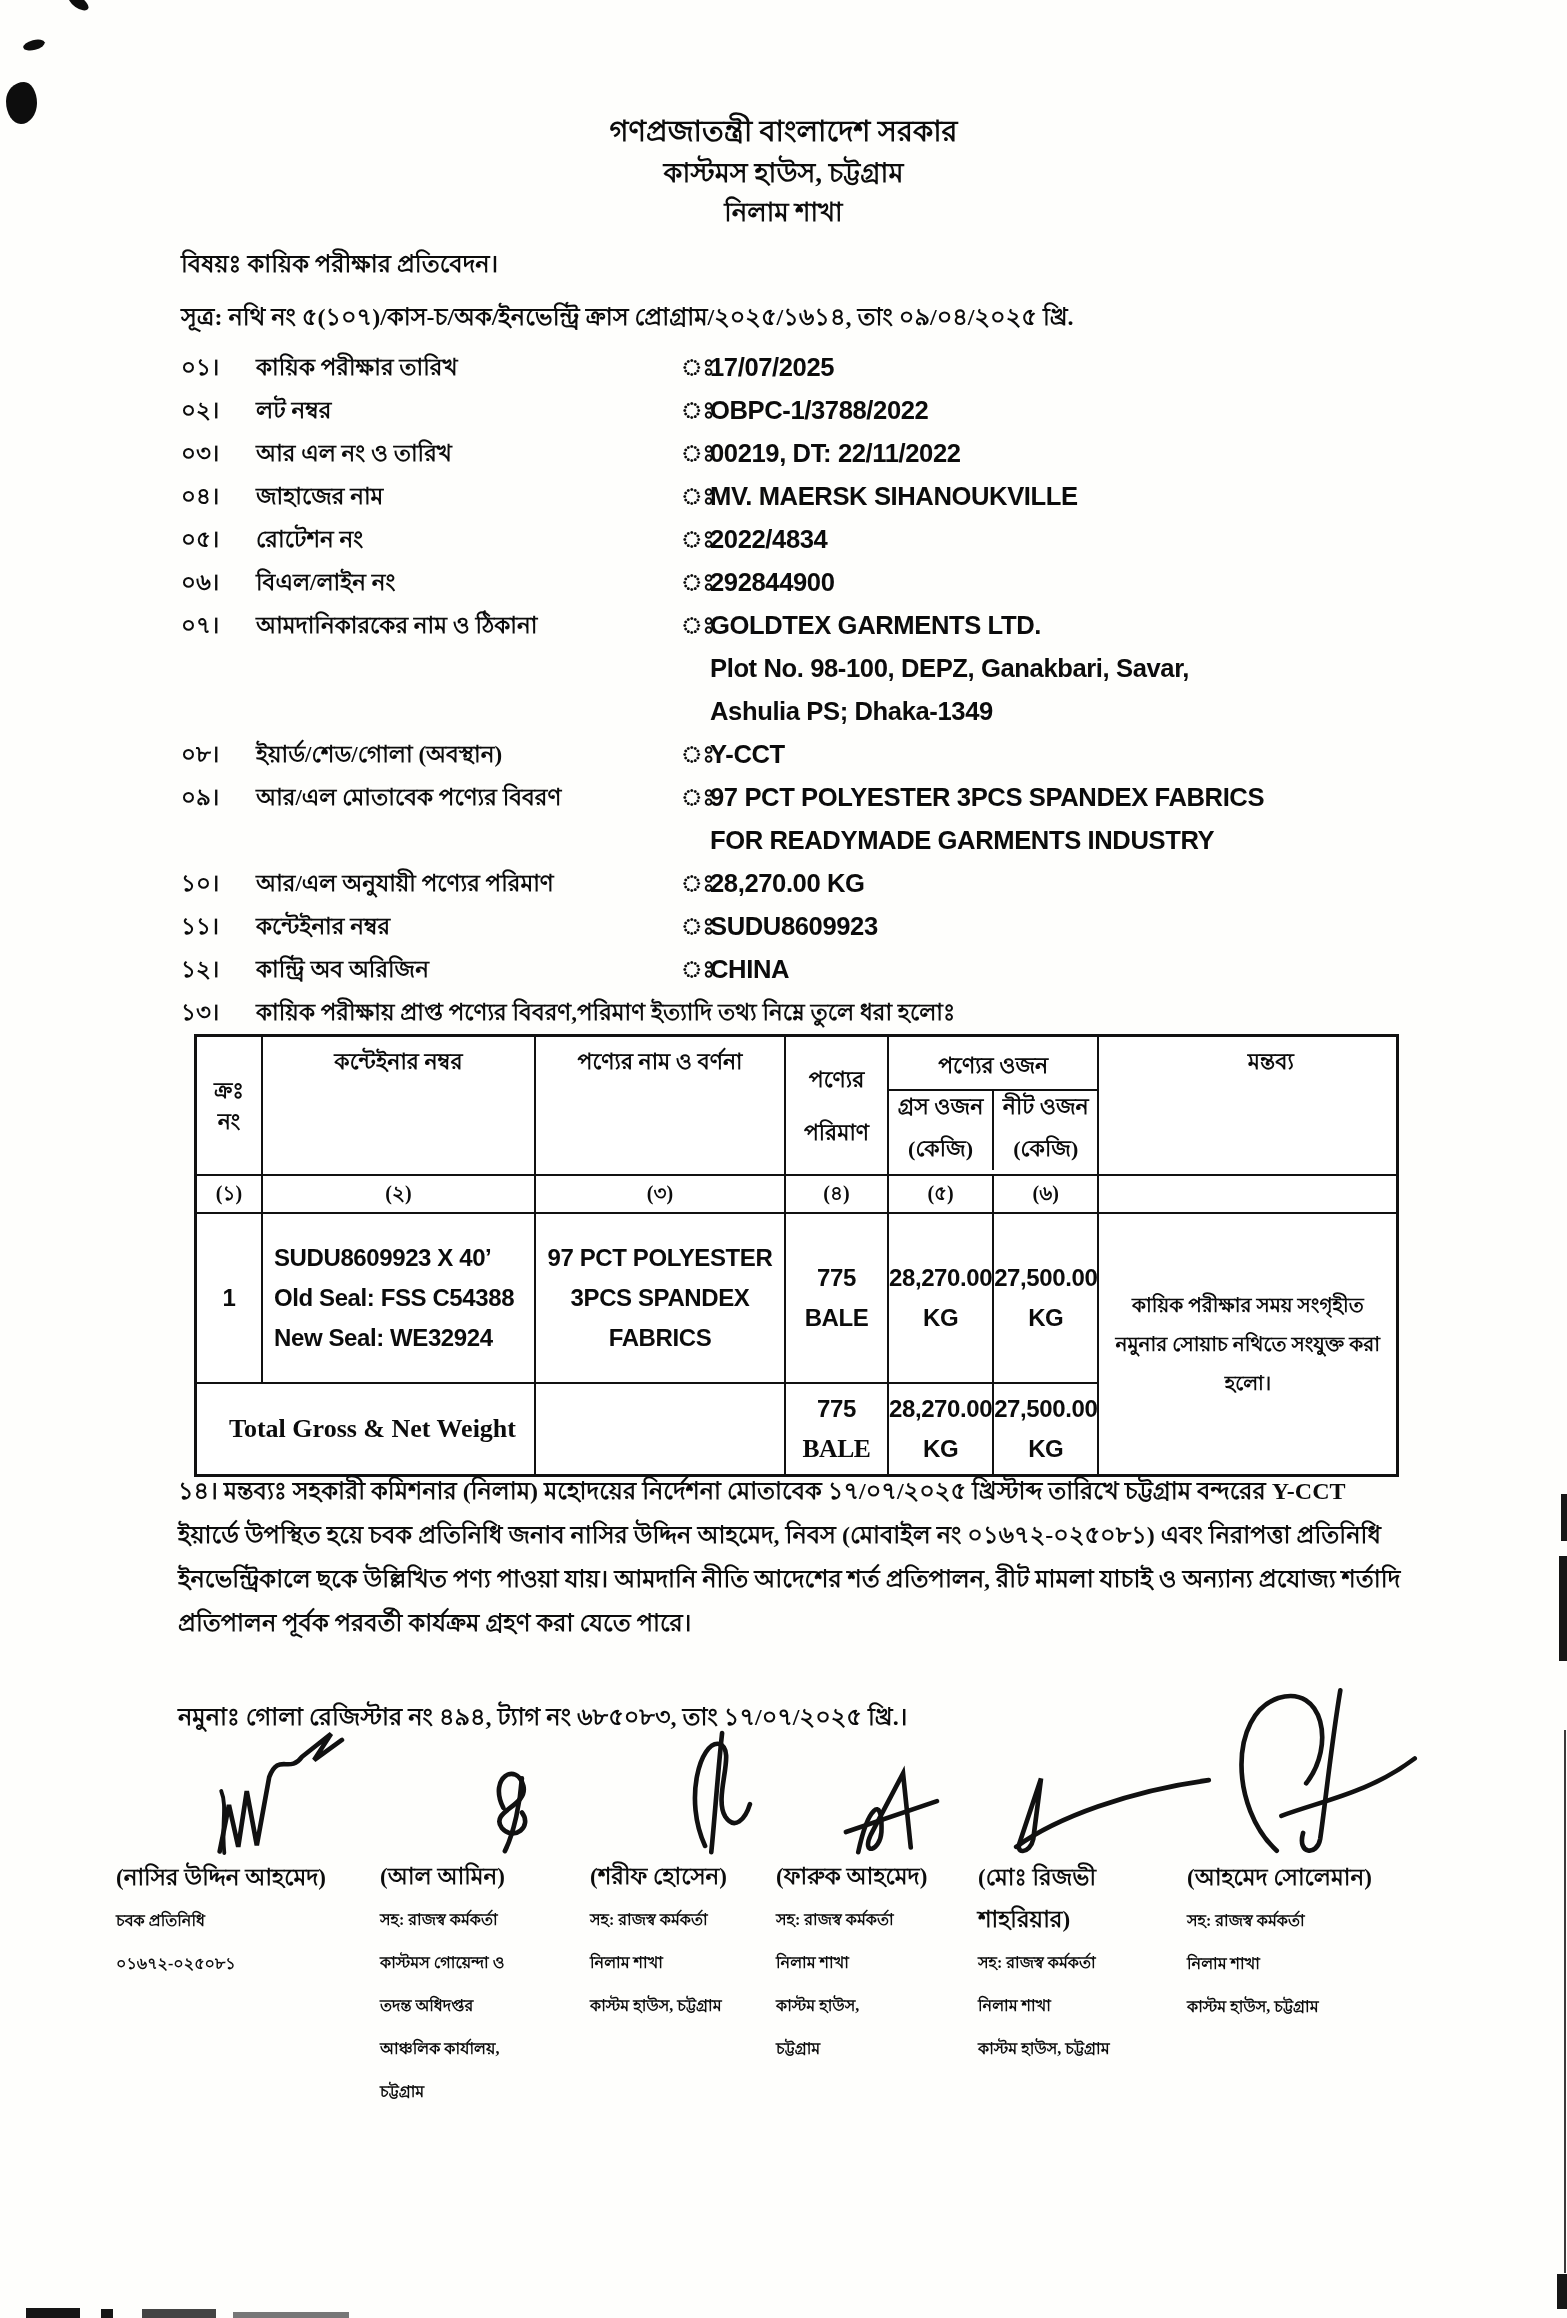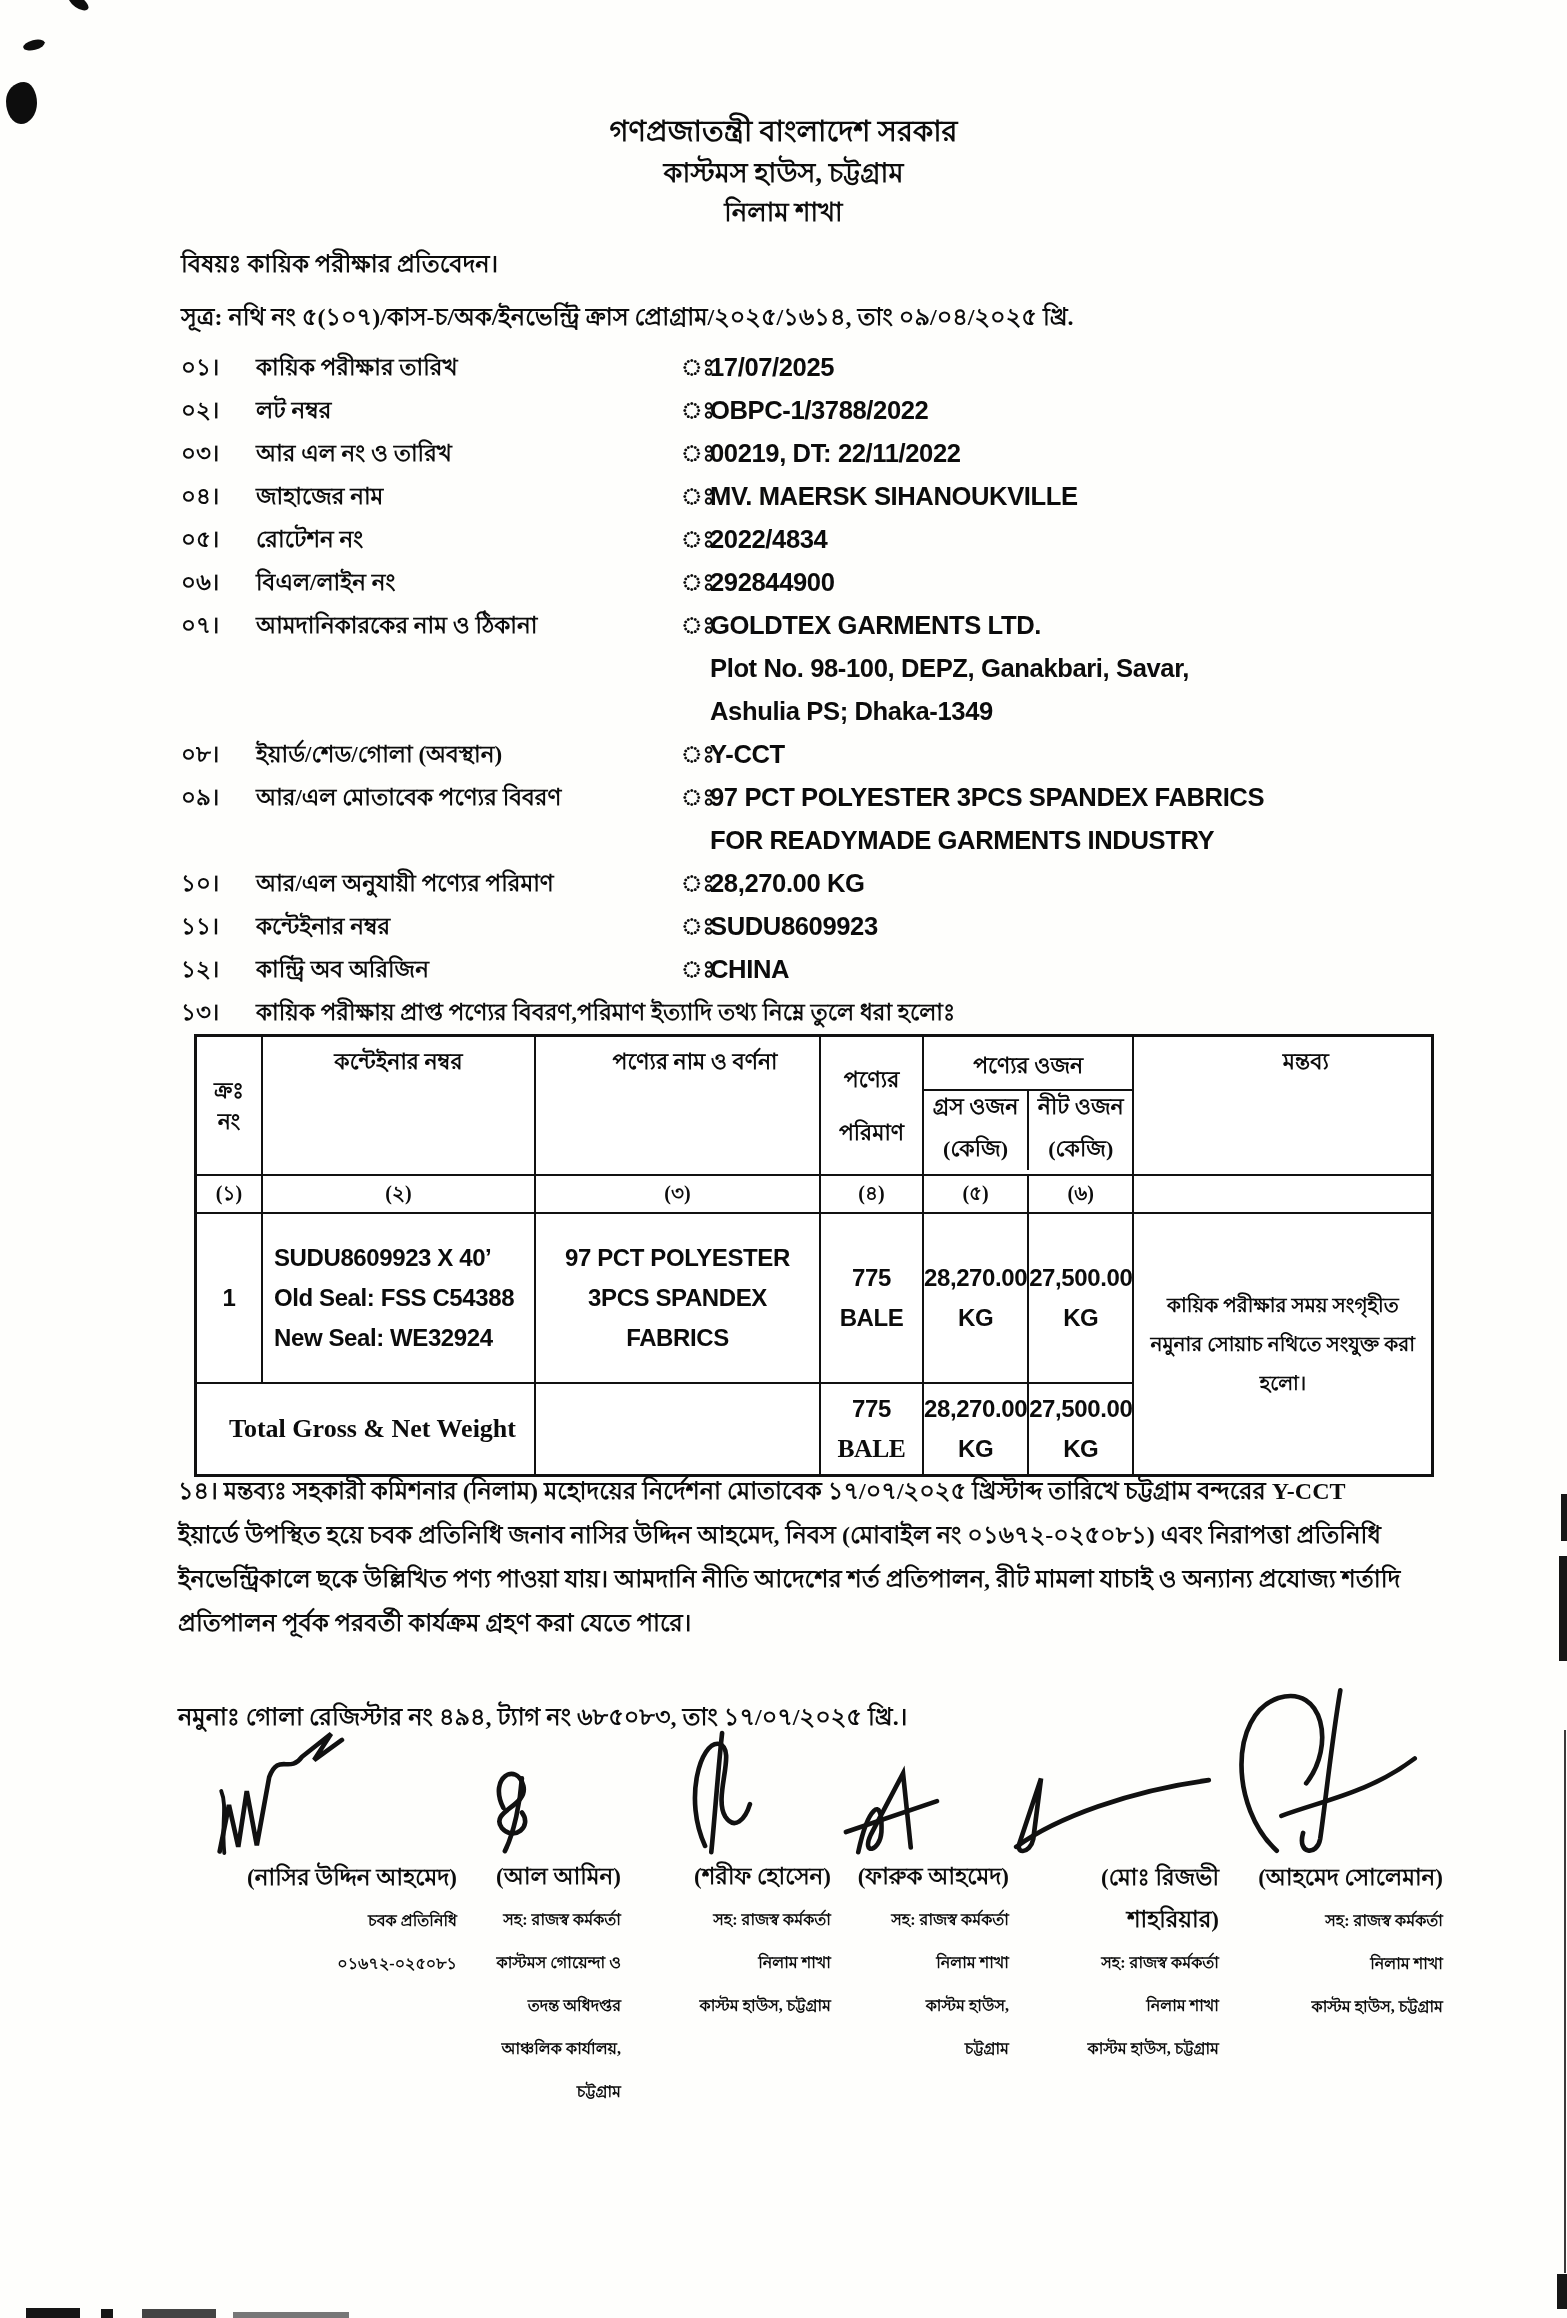--- a/index.html
+++ b/index.html
@@ -44,21 +44,21 @@
   .cont-cell{text-align:left !important;padding-left:11px !important;}
   .remark-cell{font-size:20px;font-weight:bold;line-height:39px;padding:4.7px 11px !important;}
   .total-label{font-family:"Liberation Serif",serif;font-weight:bold;font-size:26px;text-align:left;padding-left:14px !important;}
 
   
   .para14{position:absolute;left:178px;top:1469px;width:1362px;}
   .para14 .ln{font-size:24px;font-weight:600;line-height:44px;white-space:nowrap;}
   .sample-note{position:absolute;left:178px;top:1698px;font-size:24px;font-weight:bold;}
 
   
-  .sig-block{position:absolute;text-align:right;}
+  .sig-block{position:absolute;text-align:left;}
   .sig-block svg{display:block;margin:0 auto;}
   .sig-name{font-size:23px;font-weight:bold;line-height:42px;white-space:nowrap;}
   .sig-line{font-size:16px;font-weight:bold;line-height:43px;white-space:nowrap;}
 
   
   .blob{position:absolute;background:#0d0d0d;}
   .blob.b1{left:67px;top:-3.1px;width:23px;height:11px;border-radius:50%;transform:rotate(35deg);}
   .blob.b2{left:23px;top:40px;width:22px;height:10px;border-radius:50%;transform:rotate(-14deg);}
   .blob.b3{left:6.2px;top:82px;width:31px;height:42px;border-radius:58% 42% 52% 48% / 45% 50% 50% 55%;}
   .edge{position:absolute;background:#161616;}
@@ -188,21 +188,21 @@
   </div>
 
   <table class="exam">
     <tbody>
         <tr class="head-row">
       <td class="col-sl bn-head">
         <div>ক্রঃ</div>
             <div>নং</div>
       </td>
       <td class="col-cont bn-head" style="vertical-align:top;padding-top:9.3px;">কন্টেইনার নম্বর</td>
-      <td class="col-name bn-head" style="vertical-align:top;padding-top:9.3px;padding-left:35px;">পণ্যের নাম ও বর্ণনা</td>
+      <td class="col-name bn-head" style="vertical-align:top;padding-top:9.3px;">পণ্যের নাম ও বর্ণনা</td>
       <td class="col-qty bn-head">
         <div>পণ্যের</div>
             <div style="height:22px;"></div>
             <div>পরিমাণ</div>
       </td>
       <td class="wgroup" colspan="2">
         <div class="g-top bn-head">পণ্যের ওজন</div>
         <div class="g-bottom">
           <div class="half first bn-head">
             <div>গ্রস ওজন</div>

